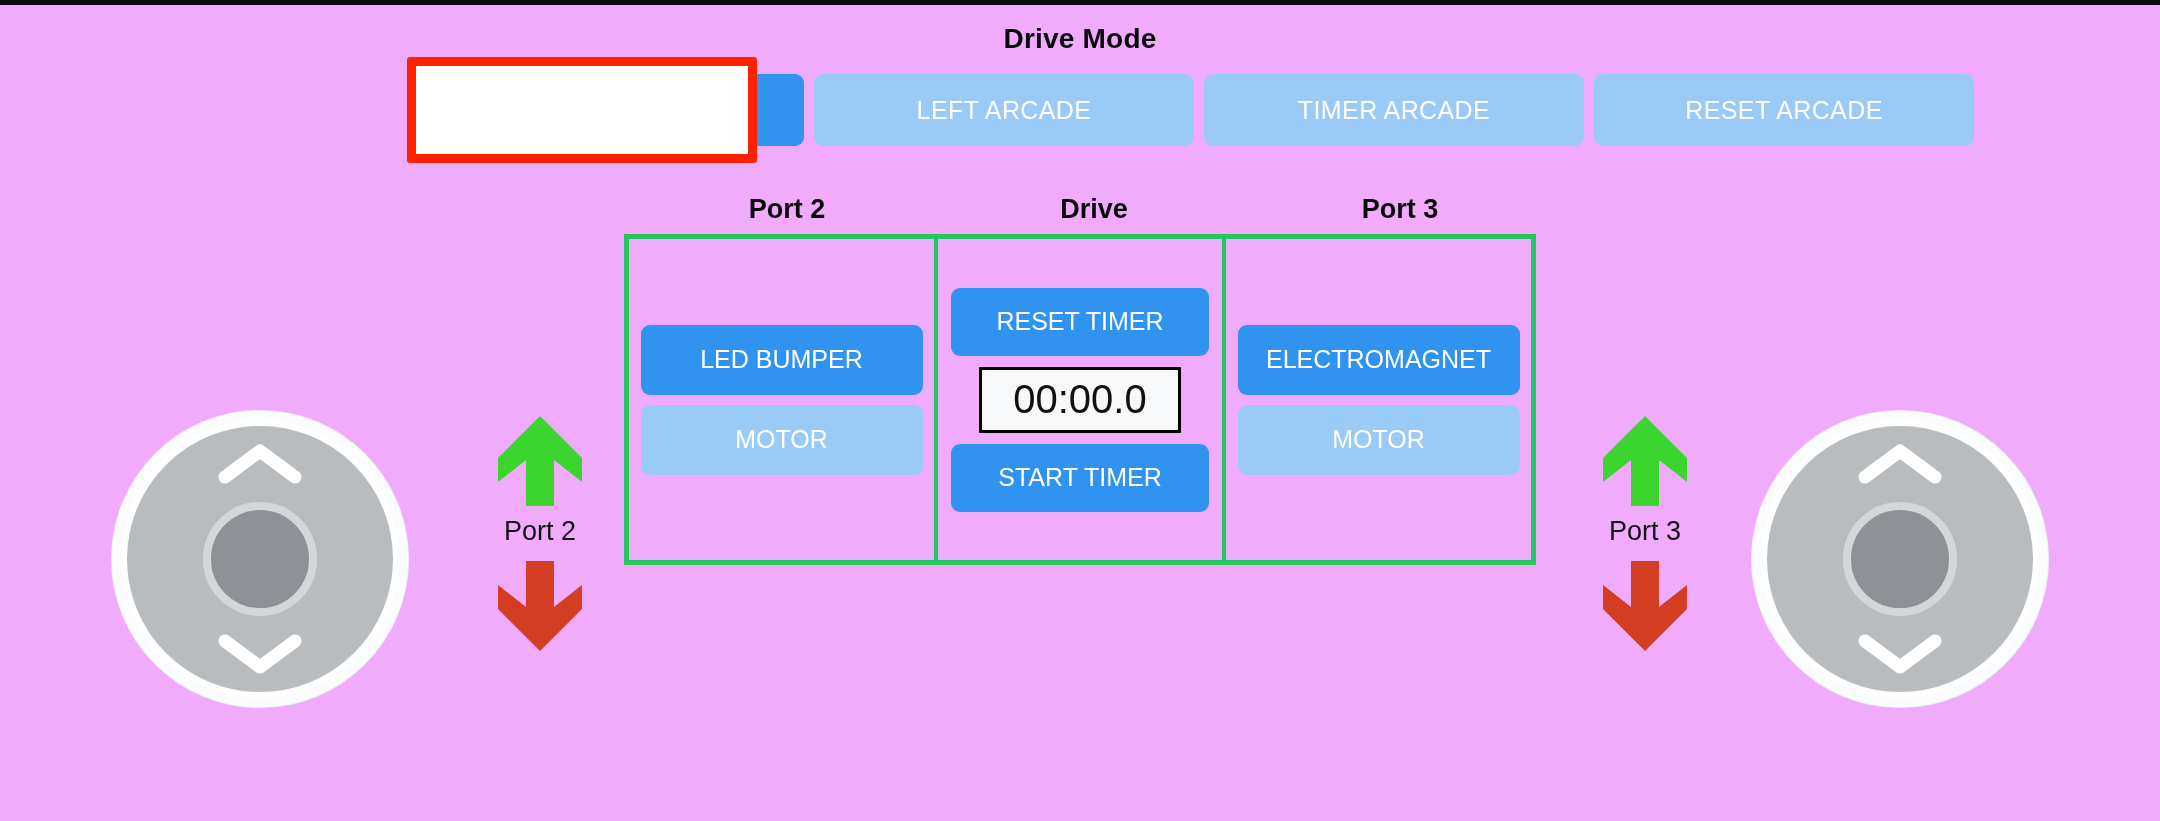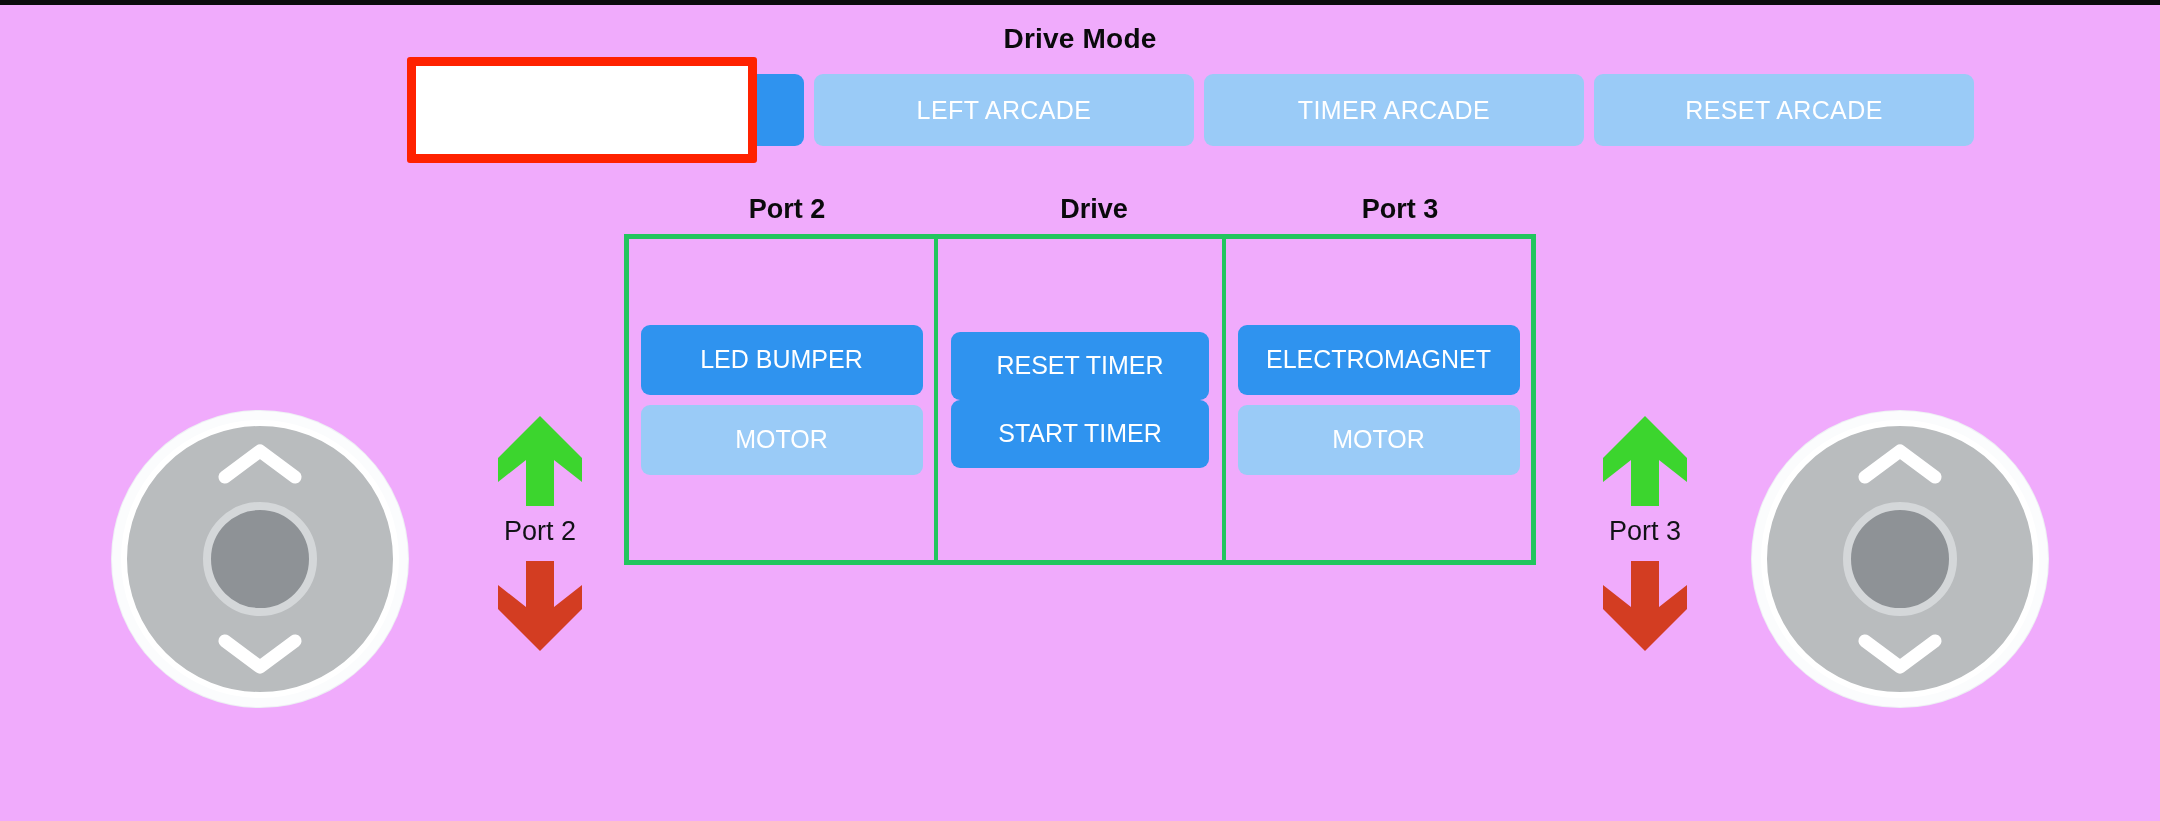--- a/index.html
+++ b/index.html
@@ -237,20 +237,21 @@
 
   <div id="panel">
 
     <div class="panel-cell" id="cell-port2">
       <button class="port-btn active">LED BUMPER</button>
       <button class="port-btn inactive">MOTOR</button>
     </div>
 
     <div class="panel-cell" id="cell-timer">
       <button class="timer-btn">RESET TIMER</button>
+      <div id="timer-display">00:00.0</div>
       <button class="timer-btn">START TIMER</button>
     </div>
 
     <div class="panel-cell" id="cell-port3">
       <button class="port-btn active">ELECTROMAGNET</button>
       <button class="port-btn inactive">MOTOR</button>
     </div>
 
   </div>
 

